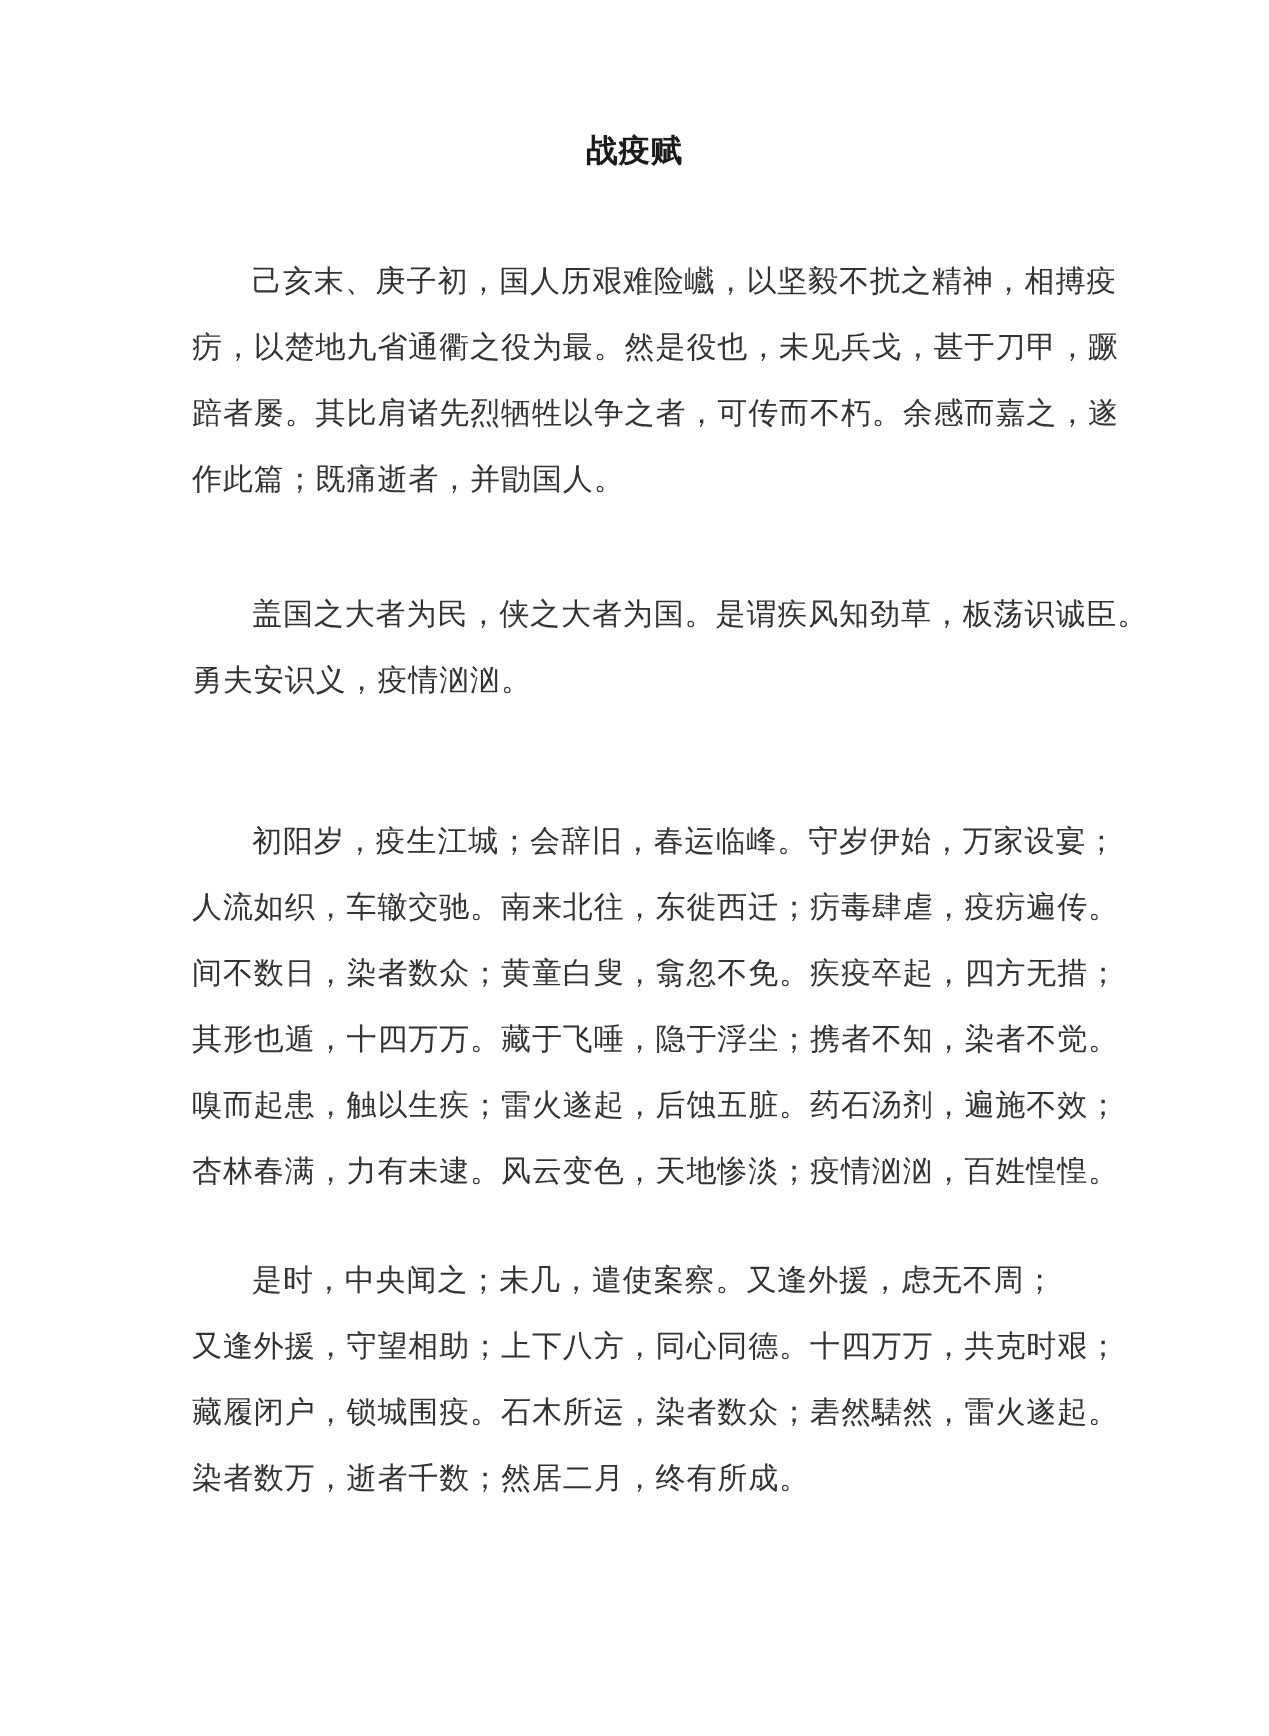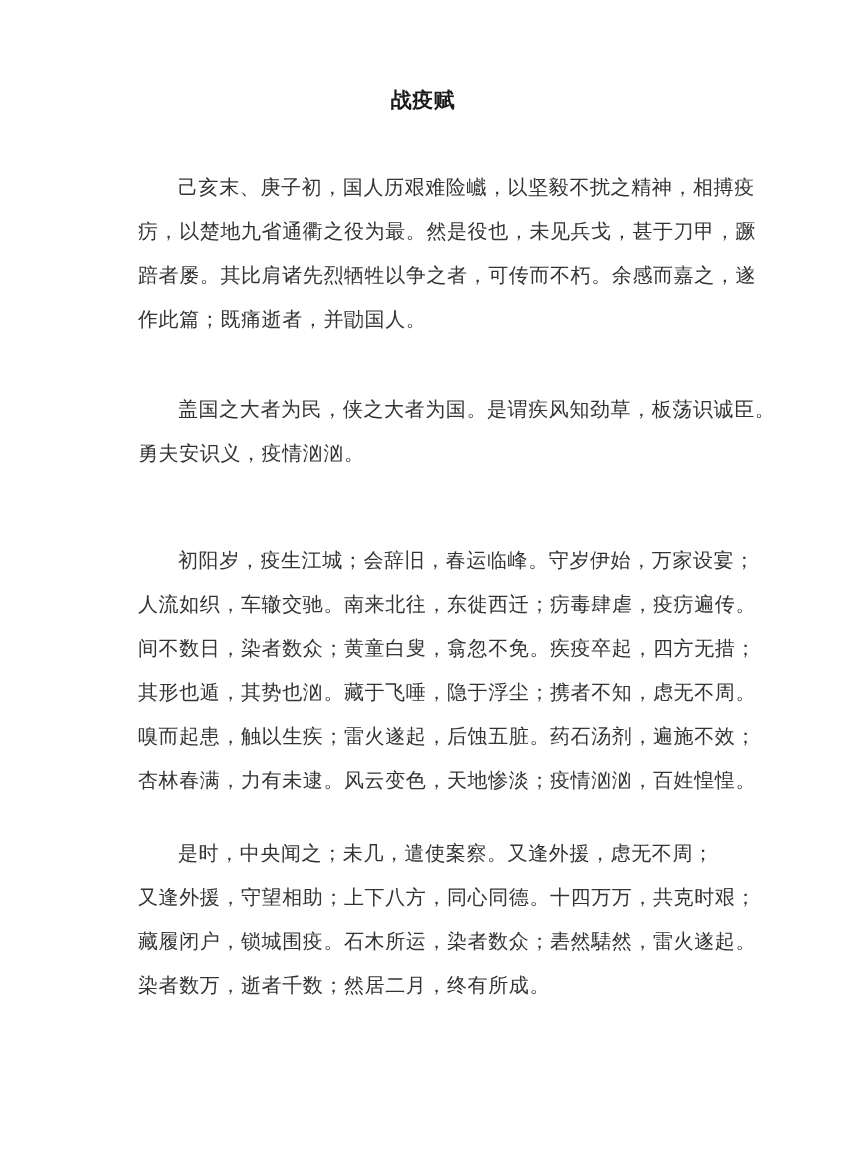--- a/index.html
+++ b/index.html
@@ -31,21 +31,20 @@
       font-size: 21px;
       font-weight: bold;
       color: #1a1a1a;
       line-height: 32px;
       letter-spacing: 0.5px;
     }
     .para {
       position: absolute;
       left: 128px;
       width: 600px;
-      margin-left: 10px;
     }
     .line {
       display: block;
       height: 44px;
       line-height: 44px;
       font-size: 20px;
       white-space: nowrap;
       letter-spacing: 0.6px;
     }
     .line.indent {
@@ -68,21 +67,21 @@
 
   <div class="para" style="top:387px;">
     <span class="line indent">盖国之大者为民，侠之大者为国。是谓疾风知劲草，板荡识诚臣。</span>
     <span class="line">勇夫安识义，疫情汹汹。</span>
   </div>
 
   <div class="para" style="top:538px;">
     <span class="line indent">初阳岁，疫生江城；会辞旧，春运临峰。守岁伊始，万家设宴；</span>
     <span class="line">人流如织，车辙交驰。南来北往，东徙西迁；疠毒肆虐，疫疠遍传。</span>
     <span class="line">间不数日，染者数众；黄童白叟，翕忽不免。疾疫卒起，四方无措；</span>
-    <span class="line">其形也遁，其势也汹。藏于飞唾，隐于浮尘；携者不知，虑无不周。</span>
+    <span class="line">其形也遁，十四万万。藏于飞唾，隐于浮尘；携者不知，染者不觉。</span>
     <span class="line">嗅而起患，触以生疾；雷火遂起，后蚀五脏。药石汤剂，遍施不效；</span>
     <span class="line">杏林春满，力有未逮。风云变色，天地惨淡；疫情汹汹，百姓惶惶。</span>
   </div>
 
   <div class="para" style="top:831px;">
     <span class="line indent">是时，中央闻之；未几，遣使案察。又逢外援，虑无不周；</span>
     <span class="line">又逢外援，守望相助；上下八方，同心同德。十四万万，共克时艰；</span>
     <span class="line">藏履闭户，锁城围疫。石木所运，染者数众；砉然騞然，雷火遂起。</span>
     <span class="line">染者数万，逝者千数；然居二月，终有所成。</span>
   </div>

